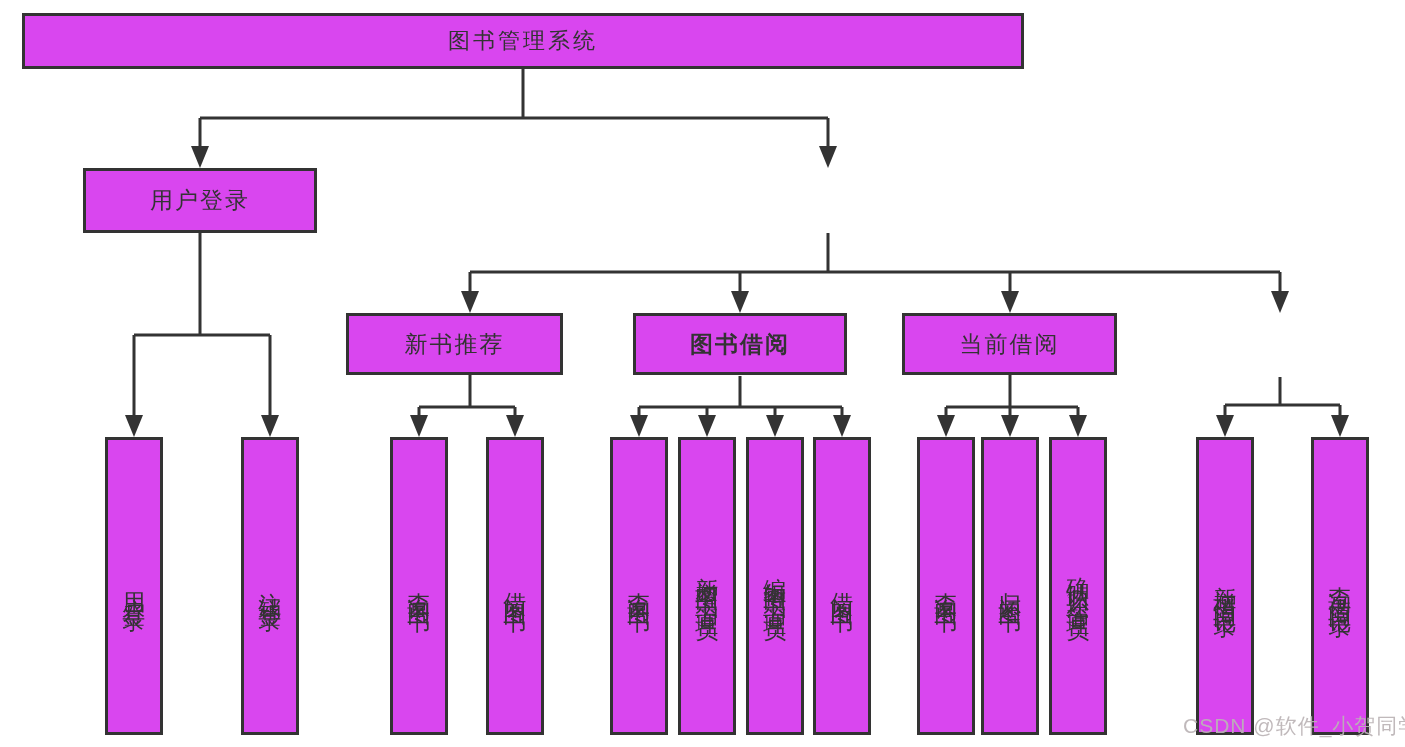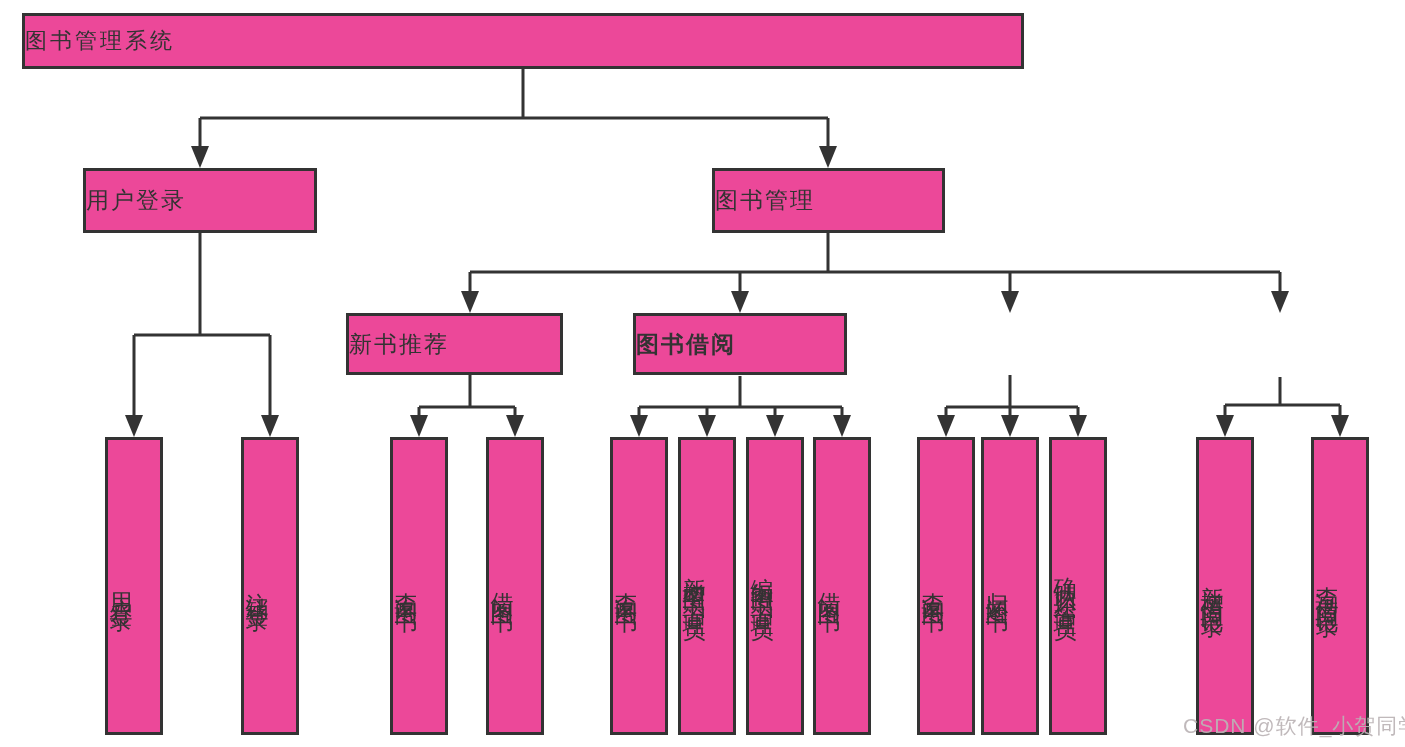--- a/index.html
+++ b/index.html
@@ -16,26 +16,26 @@
 
   .connectors {
     position: absolute;
     left: 0; top: 0;
     width: 1405px; height: 747px;
     z-index: 0;
   }
 
   .box {
     position: absolute;
-    background: #ec4899;
+    background: #d946ef;
     border: 3px solid #333333;
     color: #333333;
     display: flex;
     align-items: center;
-    justify-content: flex-start;
+    justify-content: center;
     z-index: 1;
   }
 
   .hlabel {
     font-size: 23px;
     letter-spacing: 2px;
     white-space: nowrap;
   }
 
   .root-label {
@@ -117,29 +117,29 @@
     </g>
   </svg>
 
   <div class="box" style="left:22px; top:13px; width:1002px; height:56px;">
     <span class="hlabel root-label">图书管理系统</span>
   </div>
 
   <div class="box" style="left:83px; top:168px; width:234px; height:65px;">
     <span class="hlabel">用户登录</span>
   </div>
-  <div class="box" style="left:712px; top:168px; width:233px; height:65px;">
-    <span class="hlabel">图书管理</span>
-  </div>
 
   <div class="box" style="left:346px; top:313px; width:217px; height:62px;">
     <span class="hlabel">新书推荐</span>
   </div>
   <div class="box" style="left:633px; top:313px; width:214px; height:62px;font-weight:bold;">
     <span class="hlabel">图书借阅</span>
+  </div>
+  <div class="box" style="left:902px; top:313px; width:215px; height:62px;">
+    <span class="hlabel">当前借阅</span>
   </div>
 
   <div class="box vbox" style="left:105px;">
     <span class="vlabel">用户登录</span>
   </div>
   <div class="box vbox" style="left:241px;">
     <span class="vlabel">注销登录</span>
   </div>
 
   <div class="box vbox" style="left:390px;">

